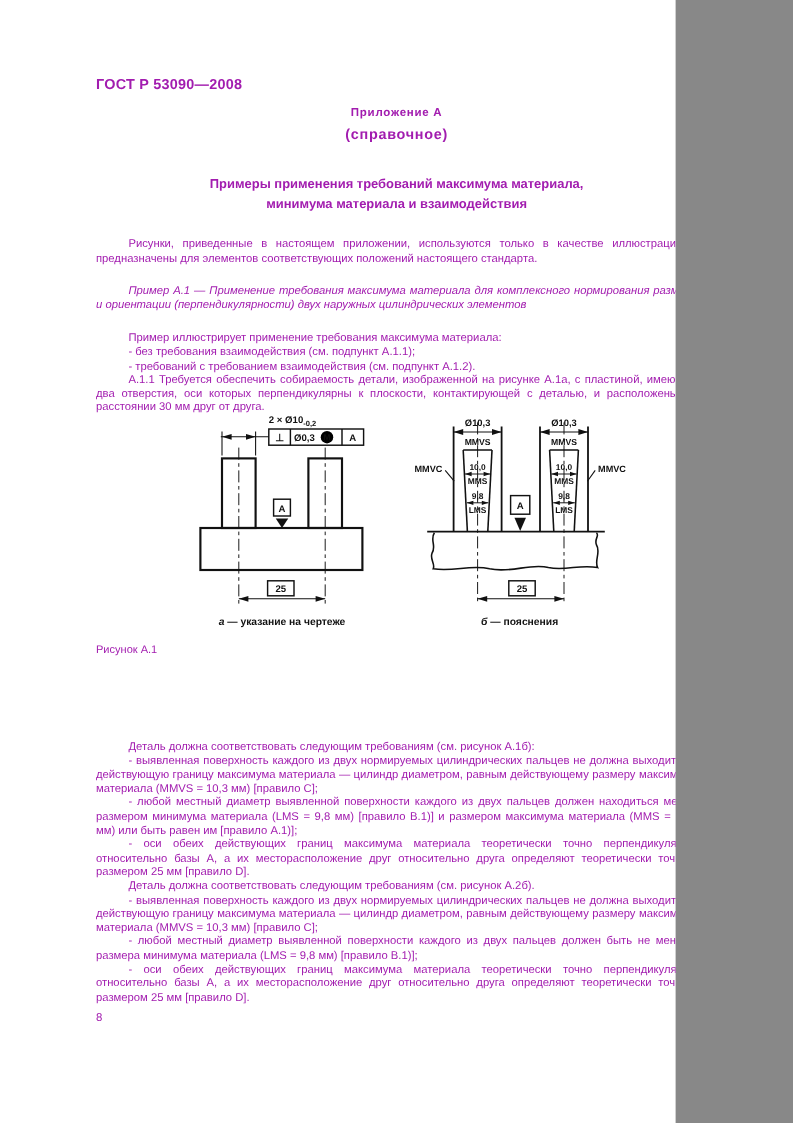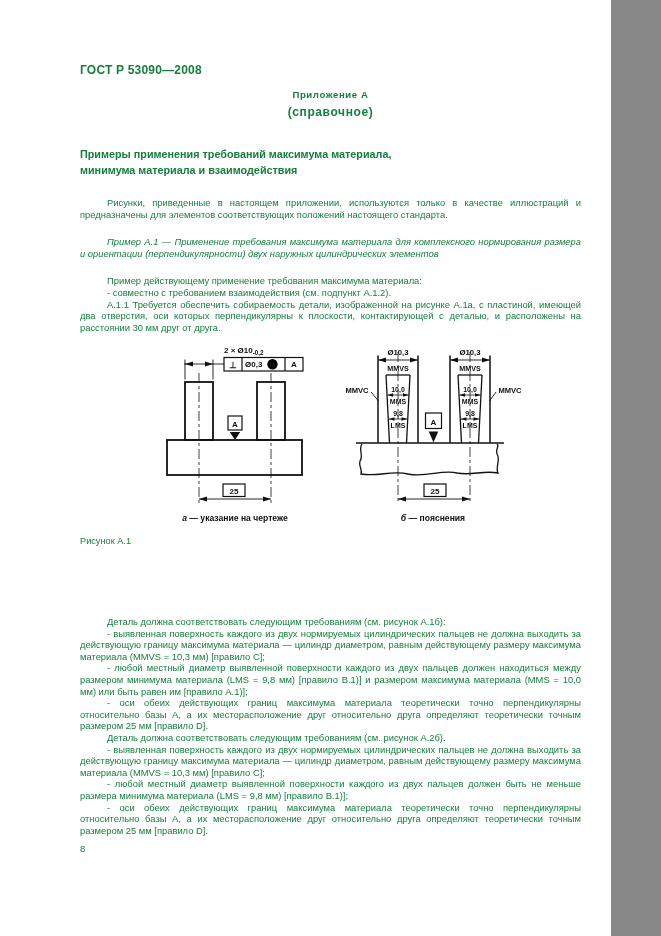--- a/index.html
+++ b/index.html
@@ -1,25 +1,25 @@
 <!DOCTYPE html>
 <html><head>
 <meta charset="utf-8">
 <style>
   html,body{margin:0;padding:0;background:#888;}
   .page{
-    position:relative;width:611px;height:936px;background:#ffffff;
-    font-family:"Liberation Sans",sans-serif;color:#15803d;overflow:hidden;
+    position:relative;width:563px;height:936px;background:#ffffff;
+    font-family:"Liberation Sans",sans-serif;color:#a21caf;overflow:hidden;
   }
   .std-number{position:absolute;left:80px;top:63px;font-size:12px;font-weight:bold;letter-spacing:0.2px;}
   .appendix{position:absolute;left:80px;top:89px;width:501px;text-align:center;}
   .appendix-label{font-size:9.6px;font-weight:bold;letter-spacing:0.6px;}
   .appendix-kind{font-size:12px;font-weight:bold;letter-spacing:0.6px;margin-top:5px;}
   .main-title{
-    position:absolute;left:80px;top:147px;width:501px;
+    position:absolute;left:80px;top:147px;width:501px;text-align:center;
     font-size:10.8px;font-weight:bold;line-height:15.5px;white-space:pre-line;
   }
   .textblock{position:absolute;left:80px;width:501px;font-size:9.4px;line-height:11.6px;text-align:justify;}
   #block1{top:197px;}
   #block2{top:571px;margin-top:45px;}
   .p{margin:0;text-indent:27px;}
   .p.example{font-weight:normal;font-style:italic;margin:16px 0;}
   .fig-svg{position:absolute;left:100px;top:342px;}
   .fig-label{position:absolute;left:80px;top:536px;width:501px;text-align:left;font-size:9.2px;}
   .page-num{position:absolute;left:80px;top:843px;font-size:9.5px;}
@@ -46,22 +46,23 @@
     <div class="appendix-label">Приложение А</div>
     <div class="appendix-kind">(справочное)</div>
   </div>
 
   <div class="main-title">Примеры применения требований максимума материала,
 минимума материала и взаимодействия</div>
 
   <div class="textblock" id="block1">
     <p class="p">Рисунки, приведенные в настоящем приложении, используются только в качестве иллюстраций и предназначены для элементов соответствующих положений настоящего стандарта.</p>
     <p class="p example">Пример А.1 — Применение требования максимума материала для комплексного нормирования размера и ориентации (перпендикулярности) двух наружных цилиндрических элементов</p>
-    <p class="p">Пример действующему применение требования максимума материала:</p>
-    <p class="p">- совместно с требованием взаимодействия (см. подпункт А.1.2).</p>
+    <p class="p">Пример иллюстрирует применение требования максимума материала:</p>
+    <p class="p">- без требования взаимодействия (см. подпункт А.1.1);</p>
+    <p class="p">- требований с требованием взаимодействия (см. подпункт А.1.2).</p>
     <p class="p">А.1.1 Требуется обеспечить собираемость детали, изображенной на рисунке А.1а, с пластиной, имеющей два отверстия, оси которых перпендикулярны к плоскости, контактирующей с деталью, и расположены на расстоянии 30 мм друг от друга.</p>
   </div>
 
   <svg class="fig-svg" width="470" height="190" viewBox="0 0 470 190">
 
     <g>
 
       <rect class="obj" x="67" y="98" width="135" height="35"></rect>
 
       <rect class="obj" x="85" y="40" width="28" height="58"></rect>

